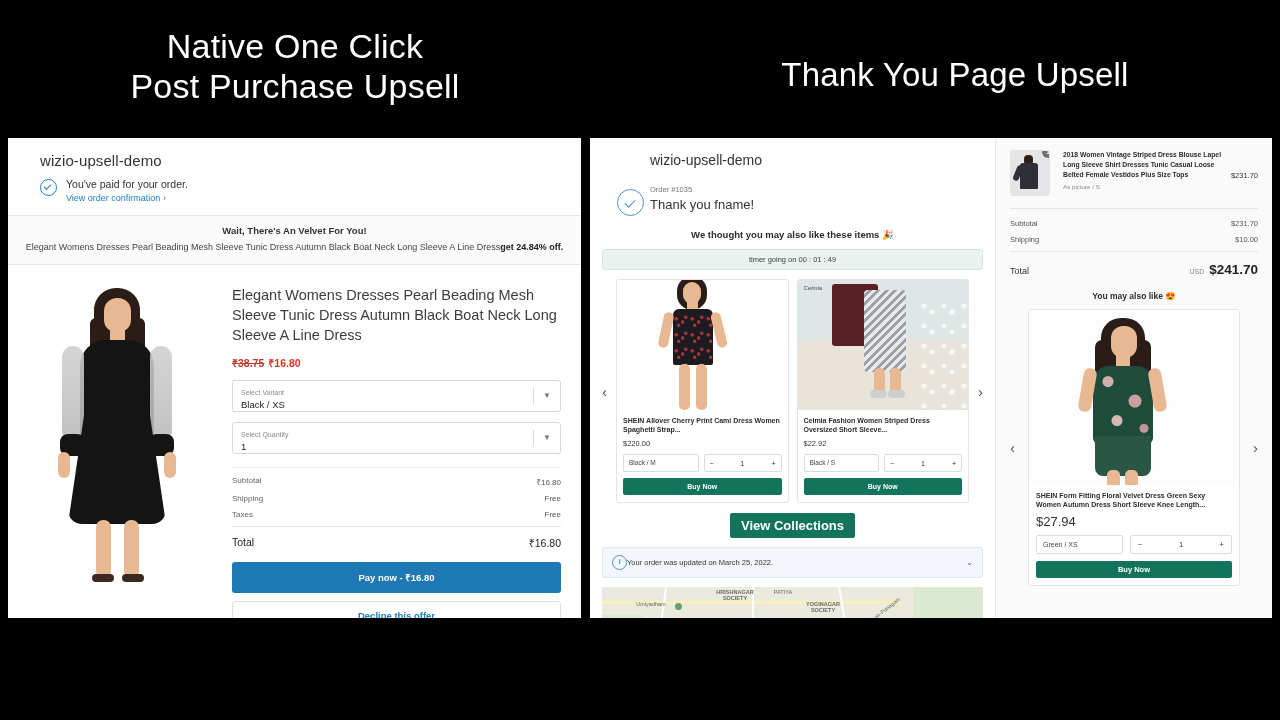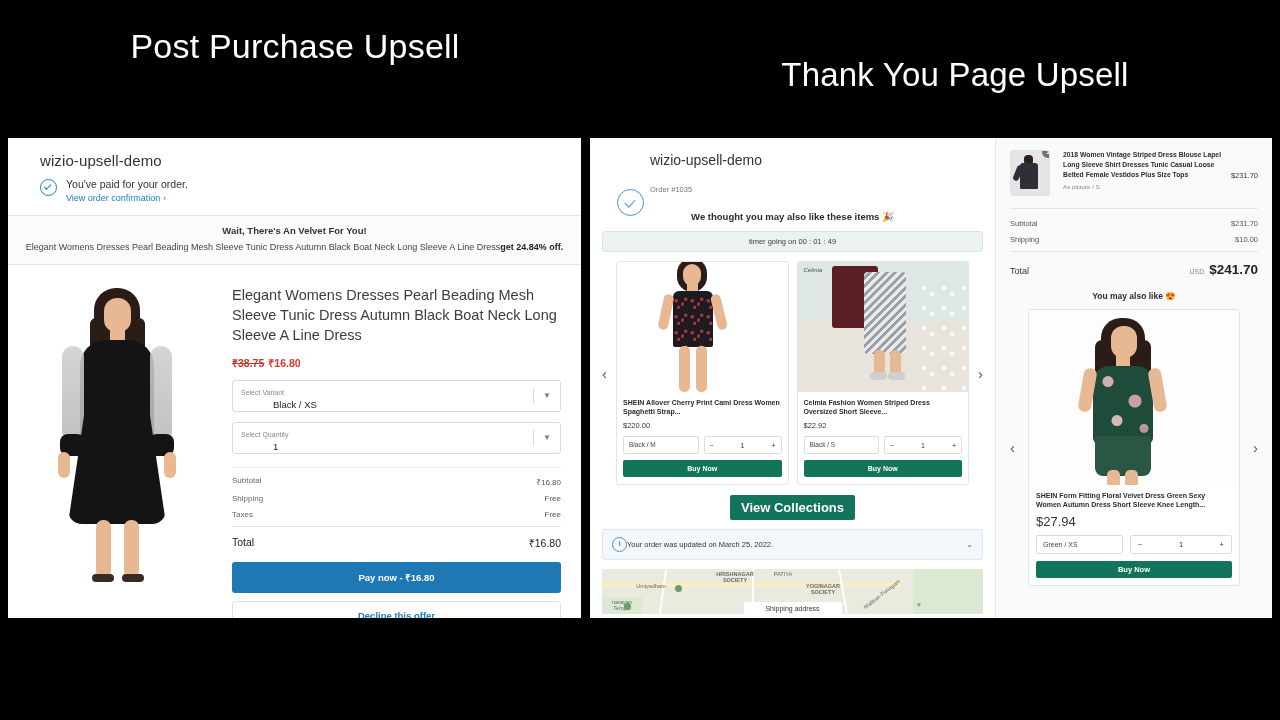--- a/index.html
+++ b/index.html
@@ -56,21 +56,21 @@
   .lp-title{font-size:14.5px;color:#3d3d3d;line-height:1.38;font-weight:400;}
   .lp-prices{margin-top:11px;font-size:10.5px;font-weight:bold;}
   .lp-was{color:#c0392b;text-decoration:line-through;}
   .lp-now{color:#e2342a;margin-left:4px;}
   .lp-select{
     margin-top:10px;border:1px solid #d9d9d9;border-radius:3px;height:30px;
     display:flex;align-items:center;background:#fff;
   }
   .lp-select .sel-txt{flex:1;padding-left:8px;}
   .sel-label{font-size:7px;color:#8a8a8a;line-height:1.1;}
-  .sel-value{font-size:9.5px;color:#222;line-height:1.25;margin-left:32px;}
+  .sel-value{font-size:9.5px;color:#222;line-height:1.25;}
   .sel-div{width:1px;height:16px;background:#dcdcdc;}
   .caret{width:26px;text-align:center;font-size:8px;color:#777;}
   .lp-lines{margin-top:13px;border-top:1px solid #eee;padding-top:8px;}
   .lp-line{display:flex;justify-content:space-between;font-size:8px;color:#666;margin-bottom:7px;}
   .lp-line .v{color:#555;}
   .lp-total{
     display:flex;justify-content:space-between;border-top:1px solid #e4e4e4;
     padding-top:9px;margin-top:2px;font-size:10.5px;color:#222;font-weight:400;
   }
   .btn-pay{
@@ -218,20 +218,21 @@
   .skin{background:#e8b893;}
   .hair{background:#2a1c16;}
   .black{background:#141414;}
 </style>
 </head>
 <body>
 
 <div class="stage">
 
   <div class="headline" id="headline-left">
+    <div>Native One Click</div>
     <div>Post Purchase Upsell</div>
   </div>
   <div class="headline" id="headline-right">Thank You Page Upsell</div>
 
   <div class="panel" id="panel-left">
 
     <div class="lp-head">
       <div class="lp-shop">wizio-upsell-demo</div>
       <div class="lp-paidrow">
         <span class="circle-check"></span>
@@ -322,20 +323,21 @@
 
   <div class="panel" id="panel-right">
     <div class="rp">
 
       <div class="rp-main">
         <div class="rp-head">
           <div class="rp-shop">wizio-upsell-demo</div>
           <div class="rp-orderrow">
             <span class="rp-bigcheck"></span>
             <div class="rp-ordernum">Order #1035</div>
+            <div class="rp-thank">Thank you fname!</div>
           </div>
         </div>
 
         <div class="rp-sect-title">We thought you may also like these items 🎉</div>
         <div class="rp-timer">timer going on 00 : 01 : 49</div>
 
         <div class="carousel">
           <span class="carousel-arrow ca-left">‹</span>
           <span class="carousel-arrow ca-right">›</span>
           <div class="carousel-track">

